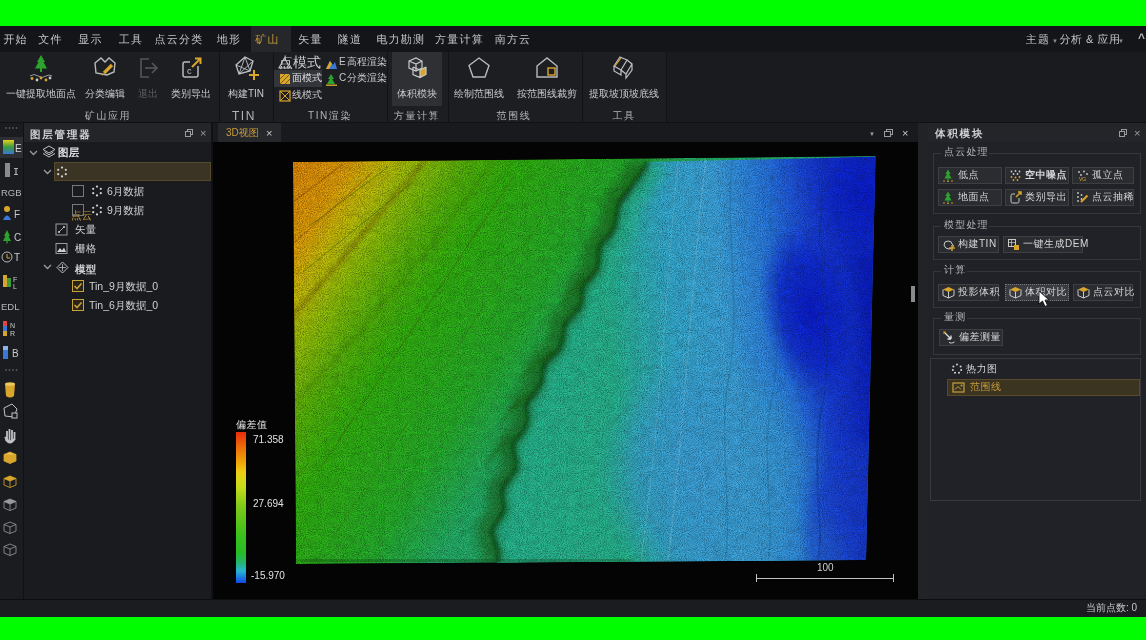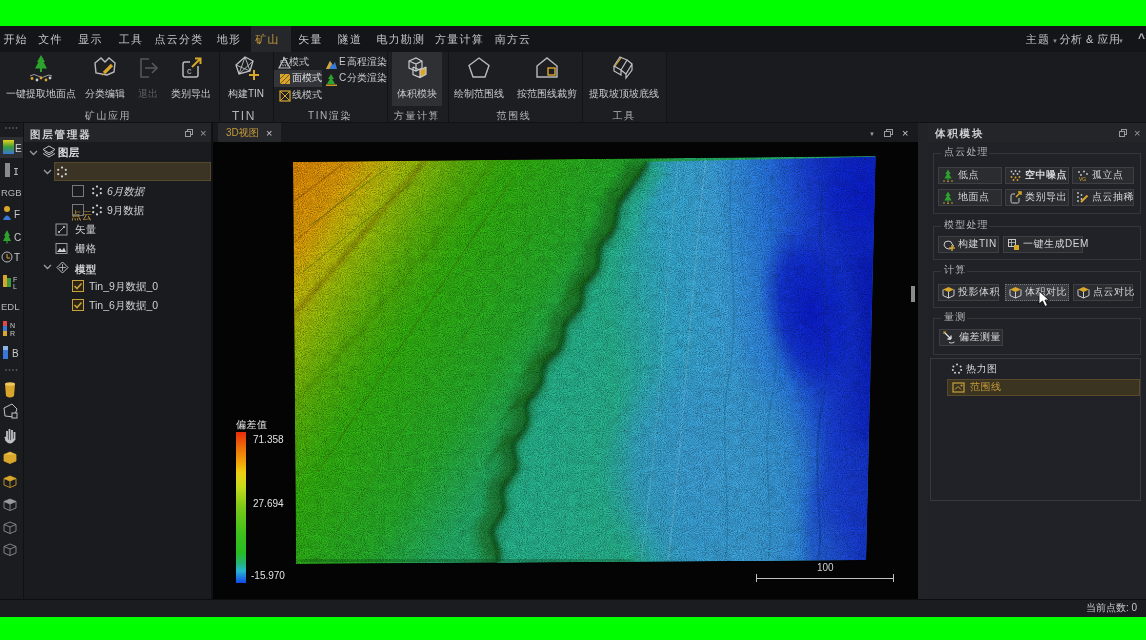--- a/index.html
+++ b/index.html
@@ -116,21 +116,21 @@
         <line x1="5" y1="12" x2="11" y2="4" stroke="#d9a62c" stroke-width="1.2"></line>
       </svg>
     </div>
 <div style="position:absolute;left:624px;top:62px;font-size:10px;color:#c9cacc;transform:translateX(-50%);white-space:nowrap;line-height:12px;">提取坡顶坡底线</div>
 <div style="position:absolute;left:274px;top:44px;width:48px;height:17px;background:#34353a;"></div>
 <div style="position:absolute;left:278px;top:31px;width:13px;height:13px;">
       <svg width="13" height="12" viewBox="0 0 13 12">
         <polygon points="6.5,1 12,11 1,11" stroke="#b8b9bb" fill="none" stroke-width="1.2"></polygon>
       </svg>
     </div>
-<div style="position:absolute;left:279px;top:30px;font-size:10px;color:#c9cacc;white-space:nowrap;line-height:12px;">点模式</div>
+<div style="position:absolute;left:279px;top:30px;font-size:14px;color:#c9cacc;white-space:nowrap;line-height:12px;">点模式</div>
 <div style="position:absolute;left:279px;top:47px;width:13px;height:13px;">
       <svg width="12" height="12" viewBox="0 0 12 12">
         <rect x="1" y="1" width="10" height="10" fill="#d9a62c"></rect>
         <path d="M1,11 L11,1 M1,6 L6,1 M6,11 L11,6" stroke="#7a5c10" stroke-width="1"></path>
       </svg>
     </div>
 <div style="position:absolute;left:292px;top:46px;font-size:10px;color:#e0e1e3;white-space:nowrap;line-height:12px;">面模式</div>
 <div style="position:absolute;left:279px;top:64px;width:13px;height:13px;">
       <svg width="12" height="12" viewBox="0 0 12 12">
         <rect x="1" y="1" width="10" height="10" stroke="#d9a62c" fill="none" stroke-width="1.2"></rect>
@@ -201,21 +201,21 @@
         <g fill="#d0d1d3">
           <circle cx="6" cy="1.6" r="1.1"></circle>
           <circle cx="2.2" cy="3.8" r="1.1"></circle>
           <circle cx="9.8" cy="3.8" r="1.1"></circle>
           <circle cx="2.2" cy="8.2" r="1.1"></circle>
           <circle cx="9.8" cy="8.2" r="1.1"></circle>
           <circle cx="6" cy="10.4" r="1.1"></circle>
         </g>
       </svg>
     </div>
-<div style="position:absolute;left:107px;top:159px;font-size:10.5px;color:#d0d1d3;white-space:nowrap;line-height:12.5px;font-style:italic;">6月数据</div>
+<div style="position:absolute;left:107px;top:159px;font-size:10.5px;color:#d0d1d3;white-space:nowrap;line-height:12.5px;">6月数据</div>
 <svg style="position:absolute;left:72px;top:178px" width="12" height="12" viewBox="0 0 12 12">
       <rect x="0.5" y="0.5" width="11" height="11" stroke="#77787a" fill="none"></rect>
     </svg>
 <div style="position:absolute;left:91px;top:178px;width:12px;height:12px;">
       <svg width="12" height="12" viewBox="0 0 12 12">
         <g fill="#d0d1d3">
           <circle cx="6" cy="1.6" r="1.1"></circle>
           <circle cx="2.2" cy="3.8" r="1.1"></circle>
           <circle cx="9.8" cy="3.8" r="1.1"></circle>
           <circle cx="2.2" cy="8.2" r="1.1"></circle>

